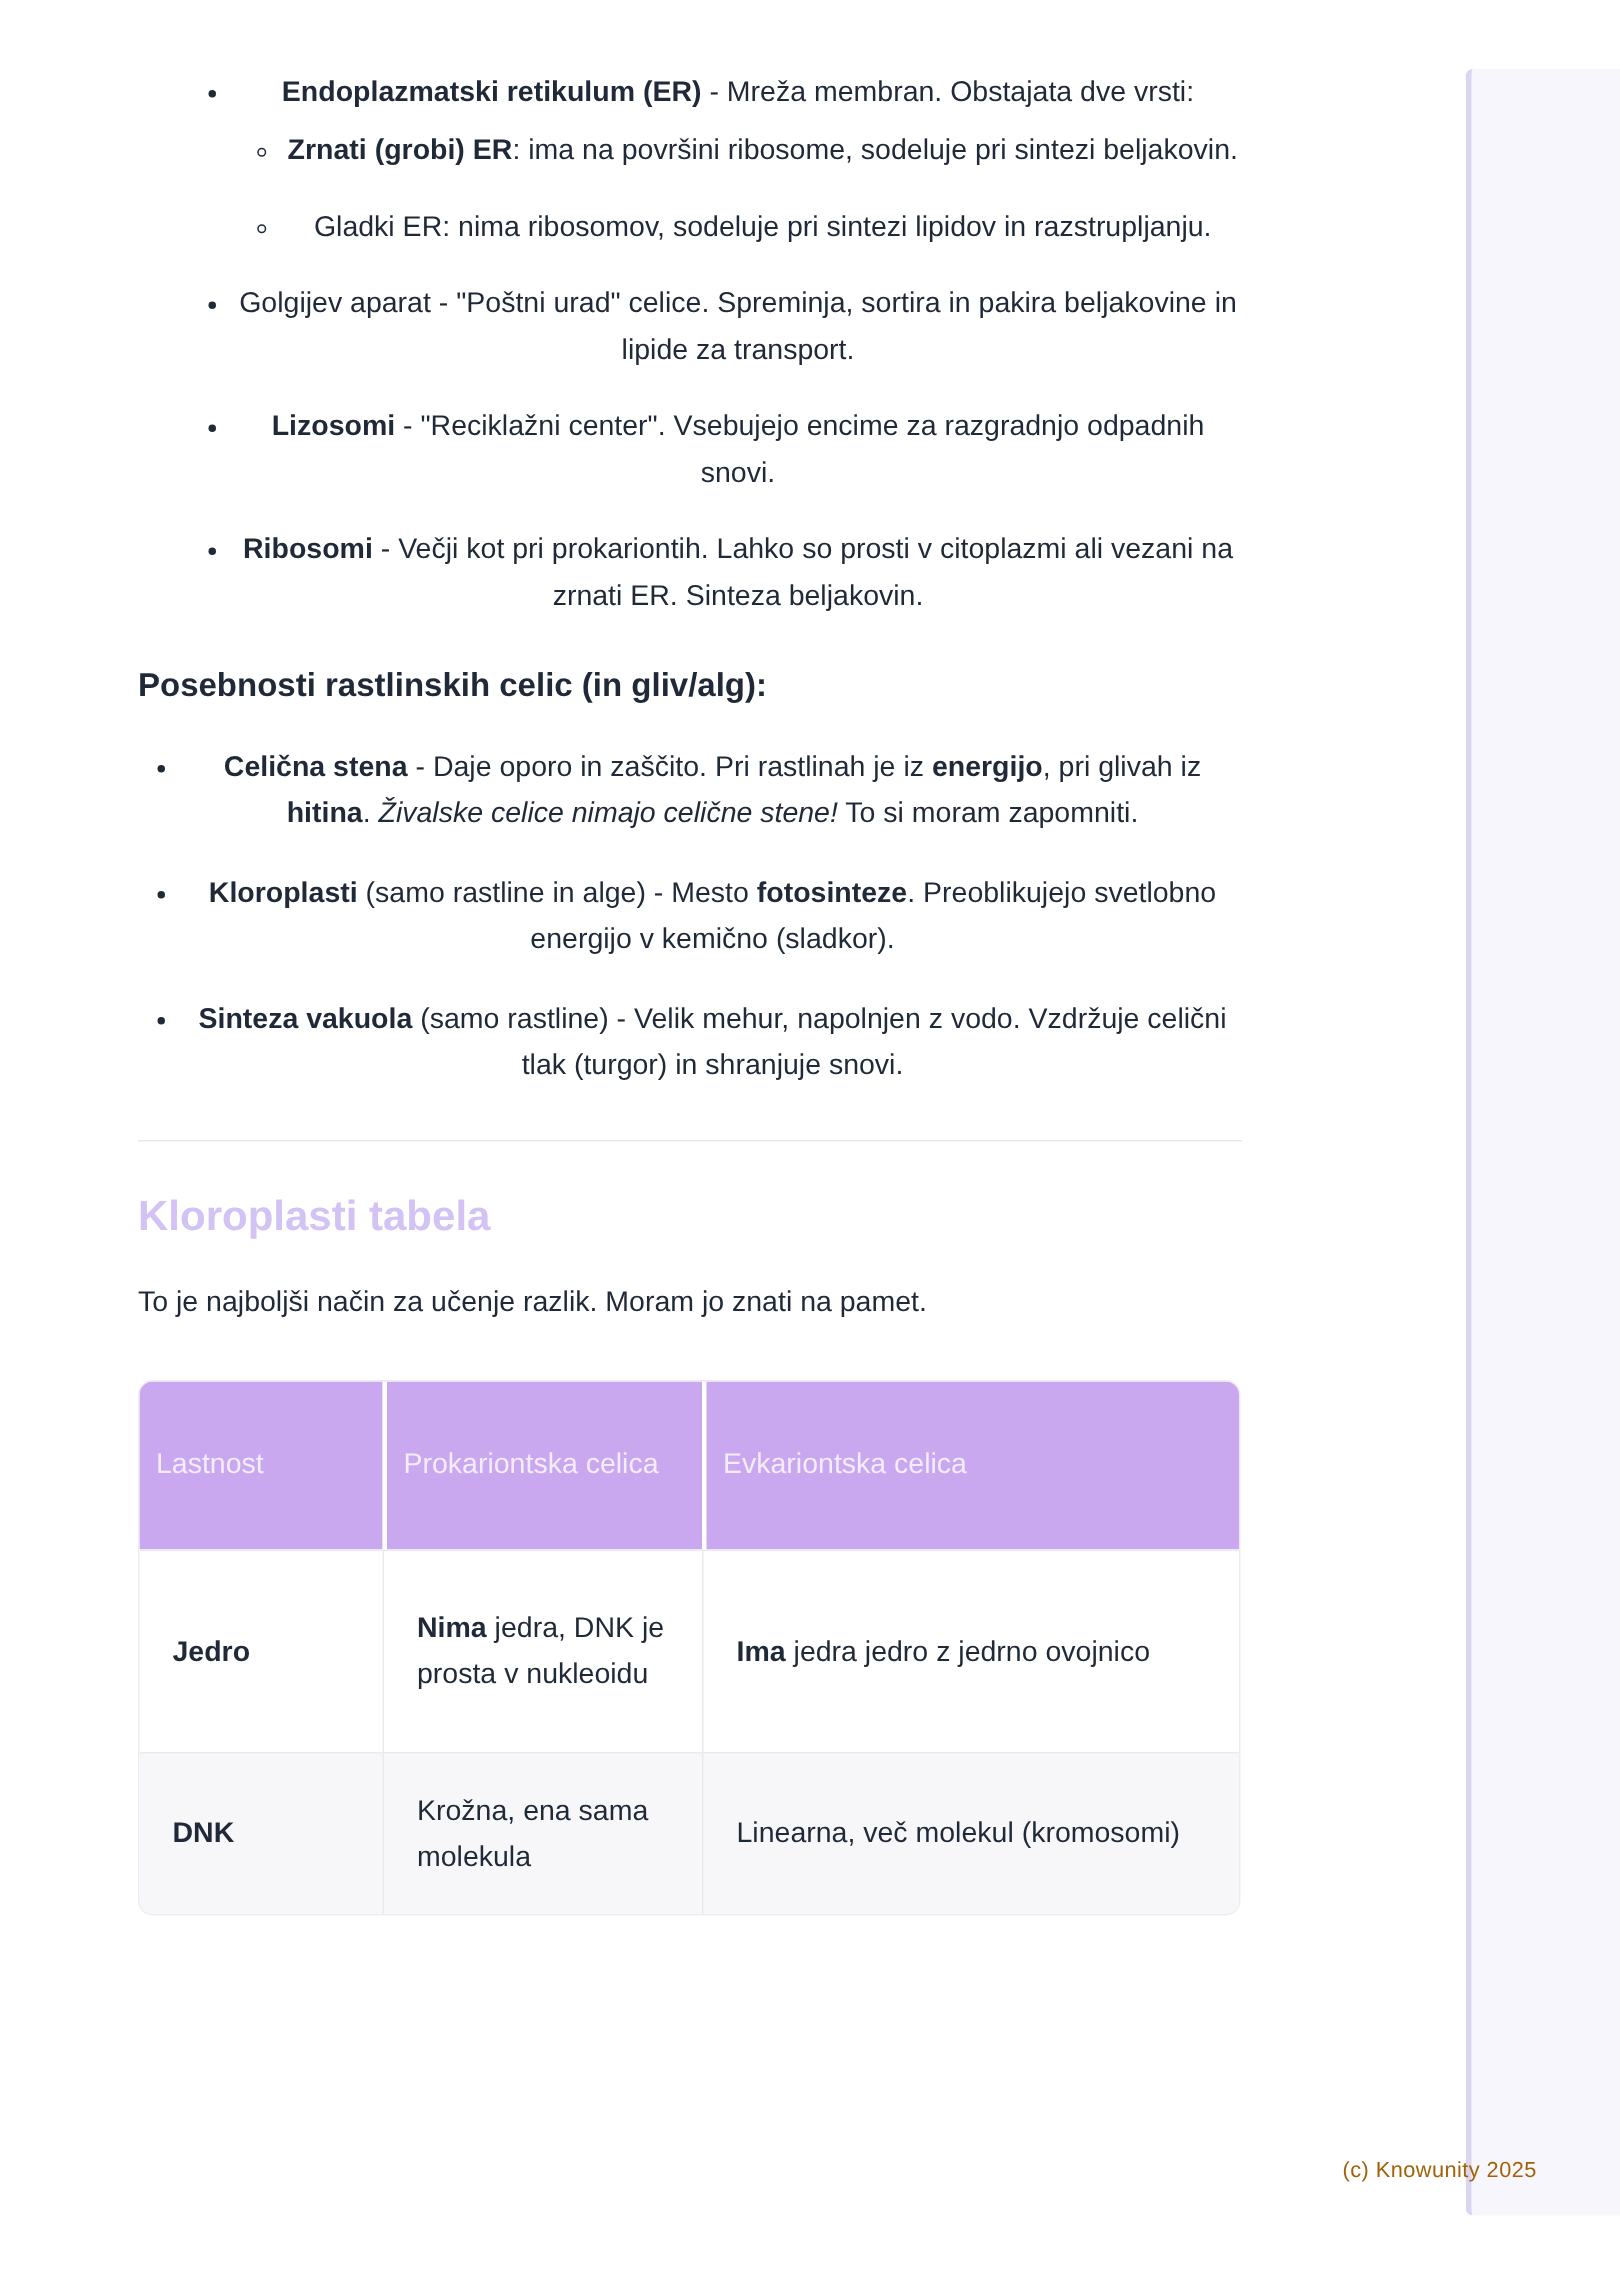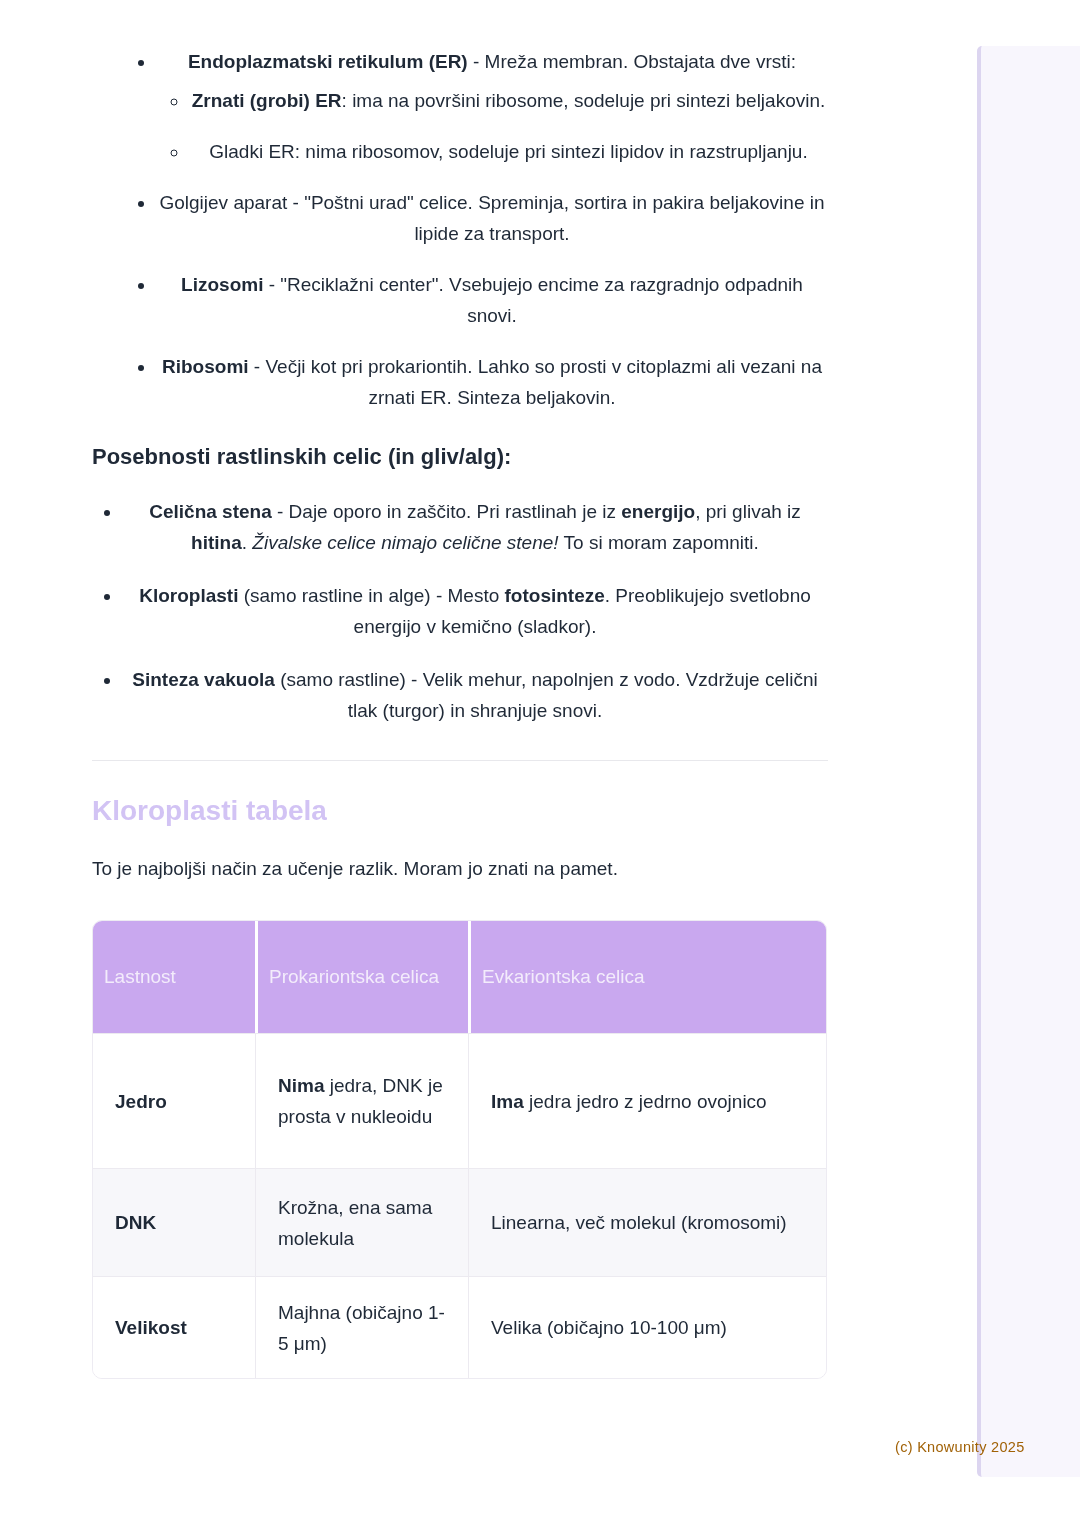--- a/index.html
+++ b/index.html
@@ -189,22 +189,17 @@
         <tr class="r1">
           <td class="row-label">Jedro</td>
           <td><span style="font-weight: 700;">Nima</span><span> jedra, DNK je prosta v nukleoidu</span></td>
           <td><span style="font-weight: 700;">Ima</span><span> jedra jedro z jedrno ovojnico</span></td>
         </tr>
         <tr class="r2 zebra">
           <td class="row-label">DNK</td>
           <td><span>Krožna, ena sama molekula</span></td>
           <td><span>Linearna, več molekul (kromosomi)</span></td>
         </tr>
-        <tr class="r3">
-          <td class="row-label">Velikost</td>
-          <td><span>Majhna (običajno 1-5 μm)</span></td>
-          <td><span>Velika (običajno 10-100 μm)</span></td>
-        </tr>
       </tbody>
     </table>
   </div>
 
 </div>
 
 </body></html>

